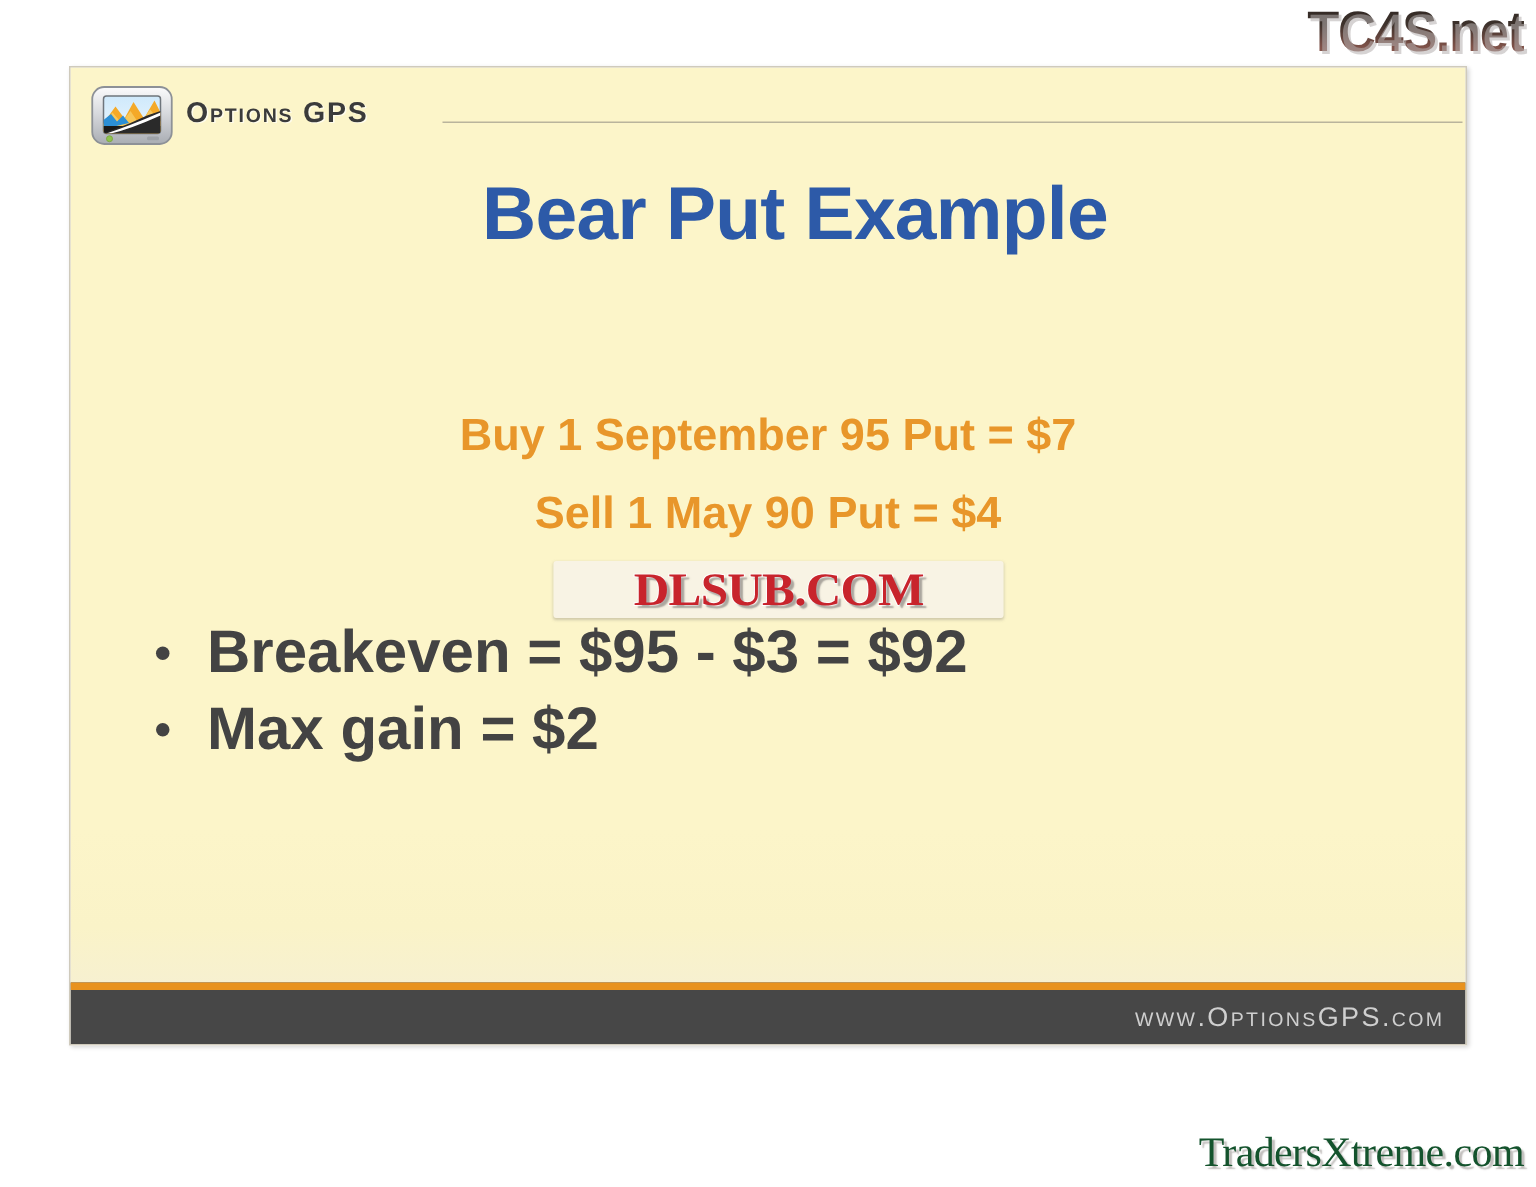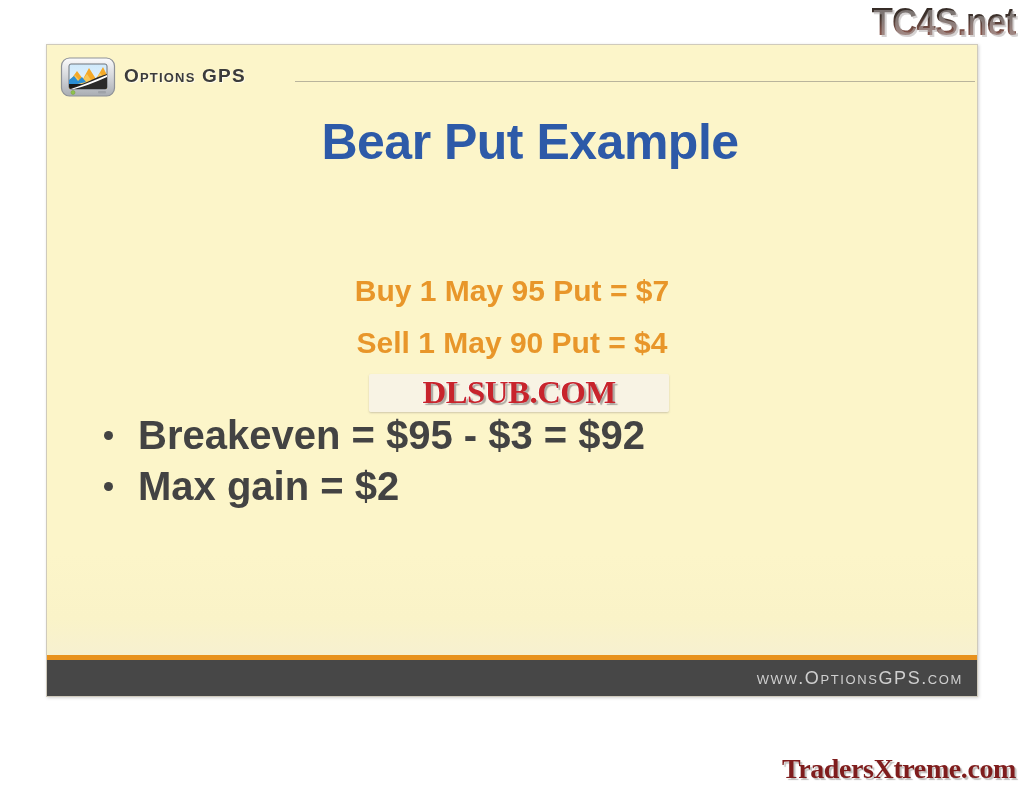--- a/index.html
+++ b/index.html
@@ -204,25 +204,25 @@
     color: #cfcfcf;
     white-space: nowrap;
   }
 
   
   #tradersxtreme-watermark {
     position: absolute;
     right: 8px;
     bottom: 6px;
     font-family: "Liberation Serif", serif;
-    font-weight: bold;
+    font-weight: normal;
     font-size: 28px;
     line-height: 32px;
     letter-spacing: -0.4px;
-    color: #7f1d1d;
+    color: #14532d;
     -webkit-text-stroke: 1.4px #ffffff;
     paint-order: stroke fill;
     text-shadow: 2px 2px 1px rgba(140,135,132,0.55);
     white-space: nowrap;
     margin-left: 36px;
   }
 </style>
 </head>
 <body>
 
@@ -264,21 +264,21 @@
     </span>
 
     <span id="brand-name">Options GPS</span>
 
     <div id="header-rule"></div>
   </div>
 
   <div id="slide-title">Bear Put Example</div>
 
   <div id="trade-lines">
-    <div class="trade-line">Buy 1 May 95 Put = $7</div>
+    <div class="trade-line">Buy 1 September 95 Put = $7</div>
     <div class="trade-line">Sell 1 May 90 Put = $4</div>
   </div>
 
   <div id="dlsub-watermark">
     <span id="dlsub-watermark-text">DLSUB.COM</span>
   </div>
 
   <ul id="bullet-list">
     <li class="bullet-item">
       <span class="bullet-dot"></span>

